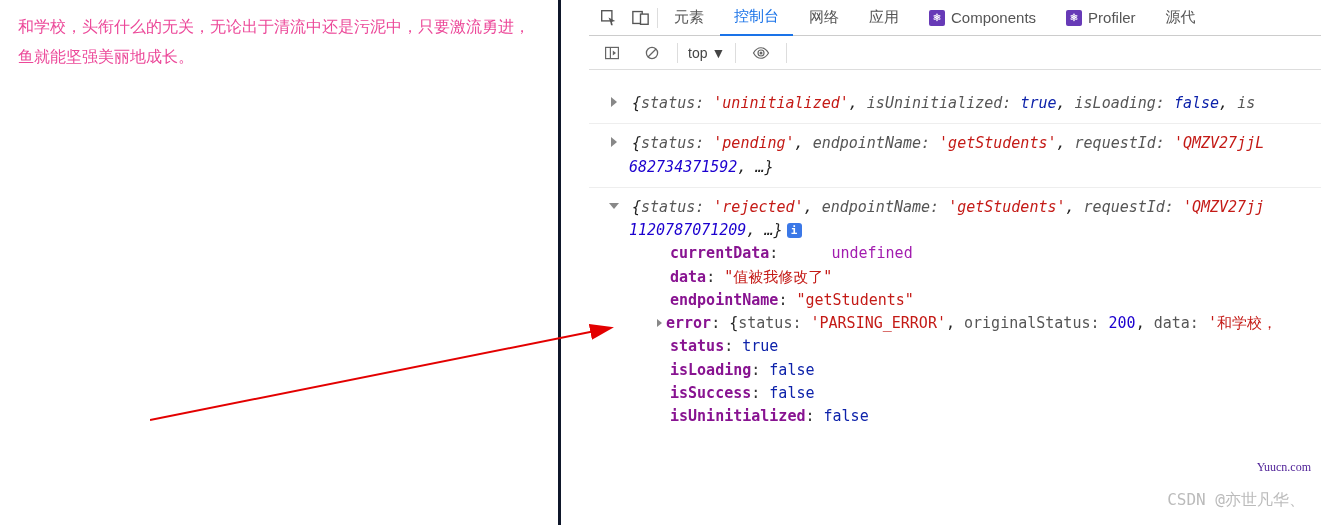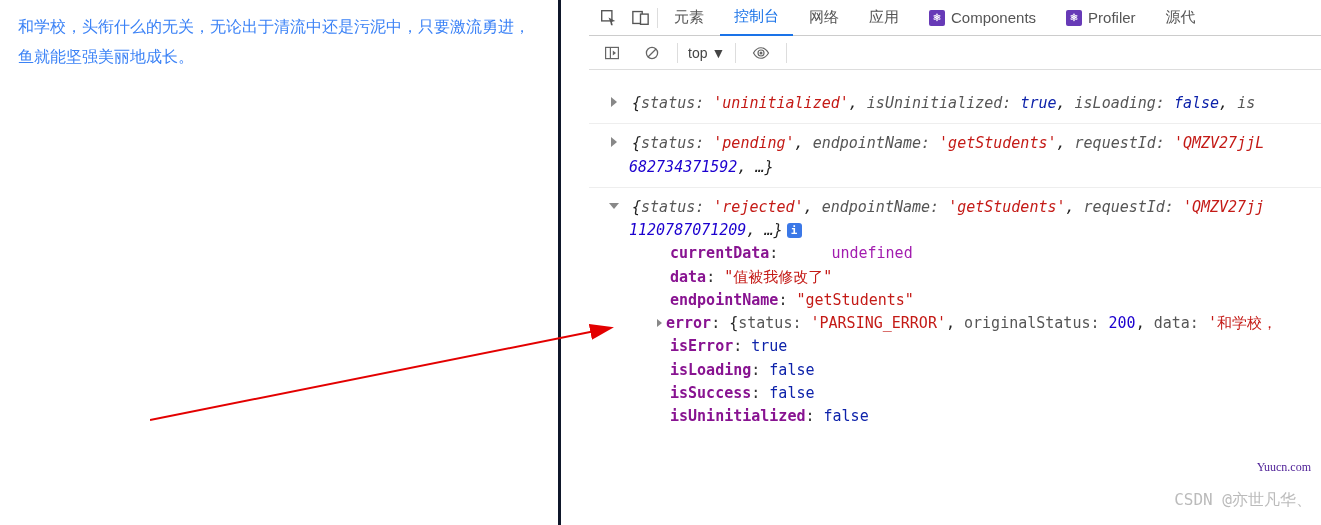--- a/index.html
+++ b/index.html
@@ -12,21 +12,21 @@
     overflow: hidden;
     position: relative;
     background: #fff;
   }
   .main { display: flex; height: 100%; }
   .page-pane {
     width: 558px;
     padding: 12px 18px;
     line-height: 1.9;
     font-size: 16px;
-    color: #3b82f6;
+    color: #ec4899;
     position: relative;
   }
   .devtools {
     flex: 1;
     border-left: 3px solid #0f172a;
     display: flex;
     flex-direction: column;
     background: #fff;
     min-width: 0;
     padding-left: 28px;
@@ -114,21 +114,21 @@
     display:inline-block;width:0;height:0;
     border-top:4px solid transparent;border-bottom:4px solid transparent;
     border-left:5px solid #888;margin-right:4px;vertical-align:1px;
   }
   .mini-caret.spacer{border:none;width:9px;}
   .watermark1{
     position:absolute;right:10px;bottom:48px;color:#4c1d95;font-size:12px;
     font-family: Georgia, serif;
   }
   .watermark2{
-    position:absolute;right:9px;bottom:12px;color:#bbb;font-size:16px;
+    position:absolute;right:16px;bottom:12px;color:#bbb;font-size:16px;
   }
   svg.arrow{position:absolute;pointer-events:none;}
 </style>
 </head>
 <body>
 
 <div class="main">
   <div class="page-pane">
     <span>和学校，头衔什么的无关，无论出于清流中还是污泥中，只要激流勇进，鱼就能坚强美丽地成长。</span>
     <svg class="arrow" style="left:150px;top:300px;" width="480" height="130">
@@ -222,21 +222,21 @@
         <span class="obj-line">
           <span class="punc">{</span><span class="k">status: </span><span class="s">'rejected'</span><span class="punc">, </span><span class="k">endpointName: </span><span class="s">'getStudents'</span><span class="punc">, </span><span class="k">requestId: </span><span class="s">'QMZV27jj</span>
         </span><br>
         <span class="obj-line" style="padding-left:18px;"><span class="n">1120787071209</span><span class="punc">, …}</span><span class="info-badge">i</span></span>
 
         <div class="expanded">
           <div class="row"><span class="mini-caret spacer"></span><span class="pk">currentData</span>: <span class="pv-u">undefined</span></div>
           <div class="row"><span class="mini-caret spacer"></span><span class="pk">data</span>: <span class="pv-s">"值被我修改了"</span></div>
           <div class="row"><span class="mini-caret spacer"></span><span class="pk">endpointName</span>: <span class="pv-s">"getStudents"</span></div>
           <div class="row"><span class="mini-caret"></span><span class="pk">error</span>: <span style="font-style:normal;"><span class="punc">{</span><span class="k" style="font-style:normal;">status: </span><span class="s">'PARSING_ERROR'</span><span class="punc">, </span><span class="k" style="font-style:normal;">originalStatus: </span><span class="n">200</span><span class="punc">, </span><span class="k" style="font-style:normal;">data: </span><span class="s">'和学校，</span></span></div>
-          <div class="row"><span class="mini-caret spacer"></span><span class="pk">isError</span>: <span class="pv-b">true</span></div>
+          <div class="row"><span class="mini-caret spacer"></span><span class="pk">status</span>: <span class="pv-b">true</span></div>
           <div class="row"><span class="mini-caret spacer"></span><span class="pk">isLoading</span>: <span class="pv-b">false</span></div>
           <div class="row"><span class="mini-caret spacer"></span><span class="pk">isSuccess</span>: <span class="pv-b">false</span></div>
           <div class="row"><span class="mini-caret spacer"></span><span class="pk">isUninitialized</span>: <span class="pv-b">false</span></div>
         </div>
       </div>
 
       <div class="watermark1">Yuucn.com</div>
       <div class="watermark2">CSDN @亦世凡华、</div>
     </div>
   </div>

